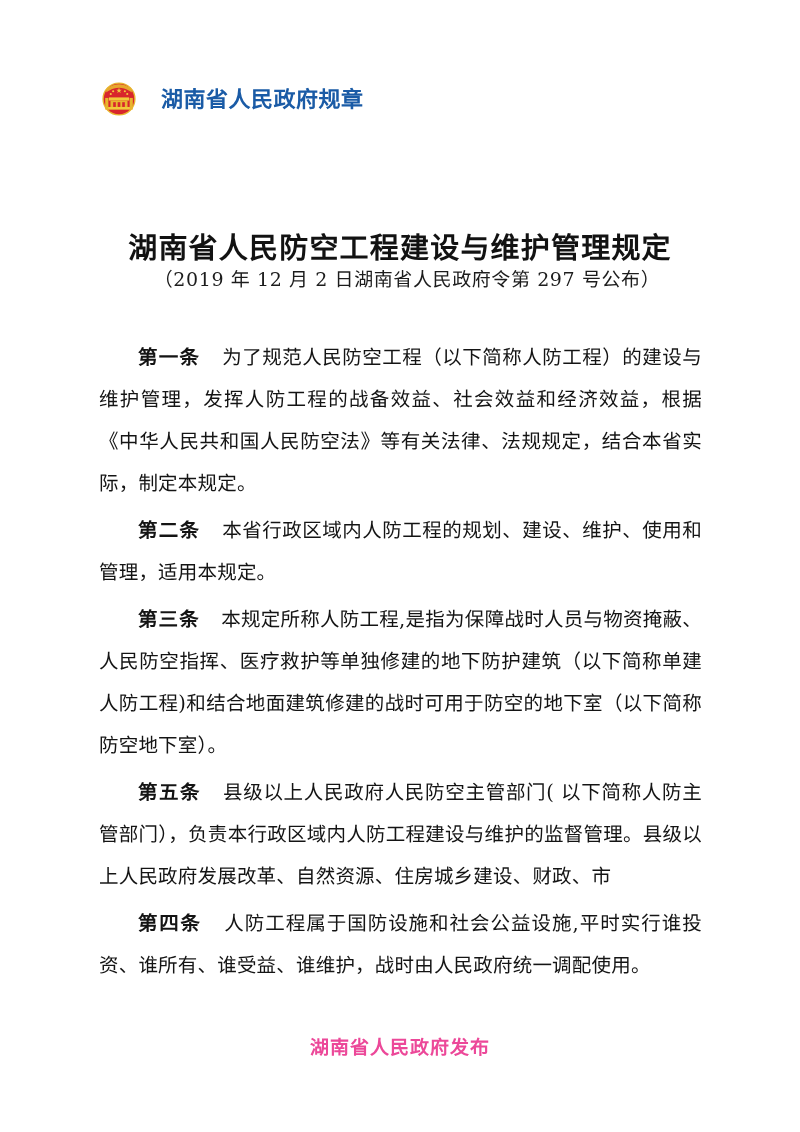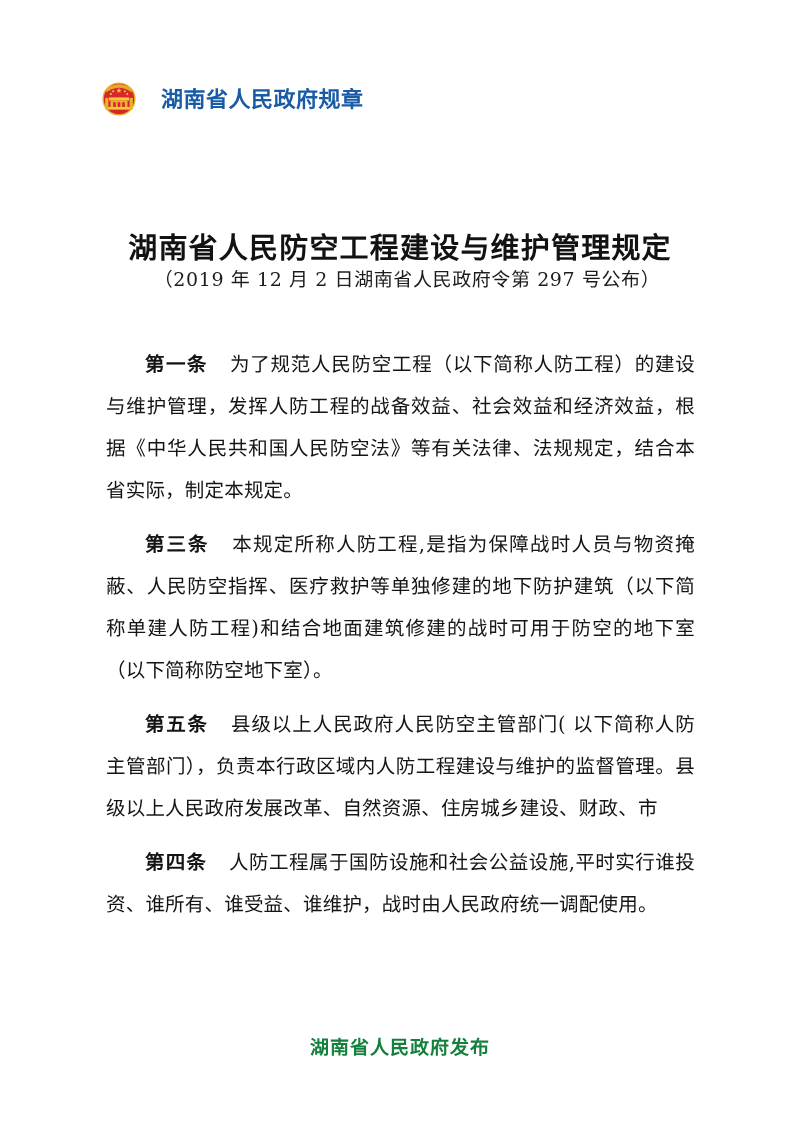--- a/index.html
+++ b/index.html
@@ -85,21 +85,21 @@
     width: 613px;
     font-family: "DejaVu Serif", "Liberation Serif", serif;
     font-size: 19.5px;
     color: #141414;
     line-height: 42px;
     text-align: justify;
     text-justify: inter-character;
     letter-spacing: 0.2px;
   }
   .article {
-    margin: 12px;
+    margin: 5px;
     padding: 0;
     text-indent: 2em;
     text-align: justify;
     text-justify: inter-character;
   }
   .article-num {
     font-weight: 700;
     letter-spacing: 1px;
   }
   .article-gap {
@@ -112,21 +112,21 @@
     position: absolute;
     left: 0;
     right: 0;
     top: 1038px;
     text-align: center;
   }
   .footer-text {
     font-family: "DejaVu Serif", "Liberation Serif", serif;
     font-size: 19px;
     font-weight: 700;
-    color: #15803d;
+    color: #ec4899;
     letter-spacing: 1px;
     line-height: 1;
     text-align: right;
   }
 </style>
 </head>
 <body>
 
 <div class="page">
 
@@ -156,20 +156,23 @@
 
   <h1 class="doc-title">湖南省人民防空工程建设与维护管理规定</h1>
   <div class="doc-subtitle">（2019 年 12 月 2 日湖南省人民政府令第 297 号公布）</div>
 
   <div class="body-text">
 
     <p class="article">
       <span class="article-num">第一条</span><span class="article-gap"></span><span>为了规范人民防空工程（以下简称人防工程）的建设与维护管理，发挥人防工程的战备效益、社会效益和经济效益，根据《中华人民共和国人民防空法》等有关法律、法规规定，结合本省实际，制定本规定。</span>
     </p>
 
+    <p class="article">
+      <span class="article-num">第二条</span><span class="article-gap"></span><span>本省行政区域内人防工程的规划、建设、维护、使用和管理，适用本规定。</span>
+    </p>
 
     <p class="article">
       <span class="article-num">第三条</span><span class="article-gap"></span><span>本规定所称人防工程,是指为保障战时人员与物资掩蔽、人民防空指挥、医疗救护等单独修建的地下防护建筑（以下简称单建人防工程)和结合地面建筑修建的战时可用于防空的地下室（以下简称防空地下室）。</span>
     </p>
 
     <p class="article">
       <span class="article-num">第五条</span><span class="article-gap"></span><span>县级以上人民政府人民防空主管部门( 以下简称人防主管部门），负责本行政区域内人防工程建设与维护的监督管理。县级以上人民政府发展改革、自然资源、住房城乡建设、财政、市</span>
     </p>
 
     <p class="article">

